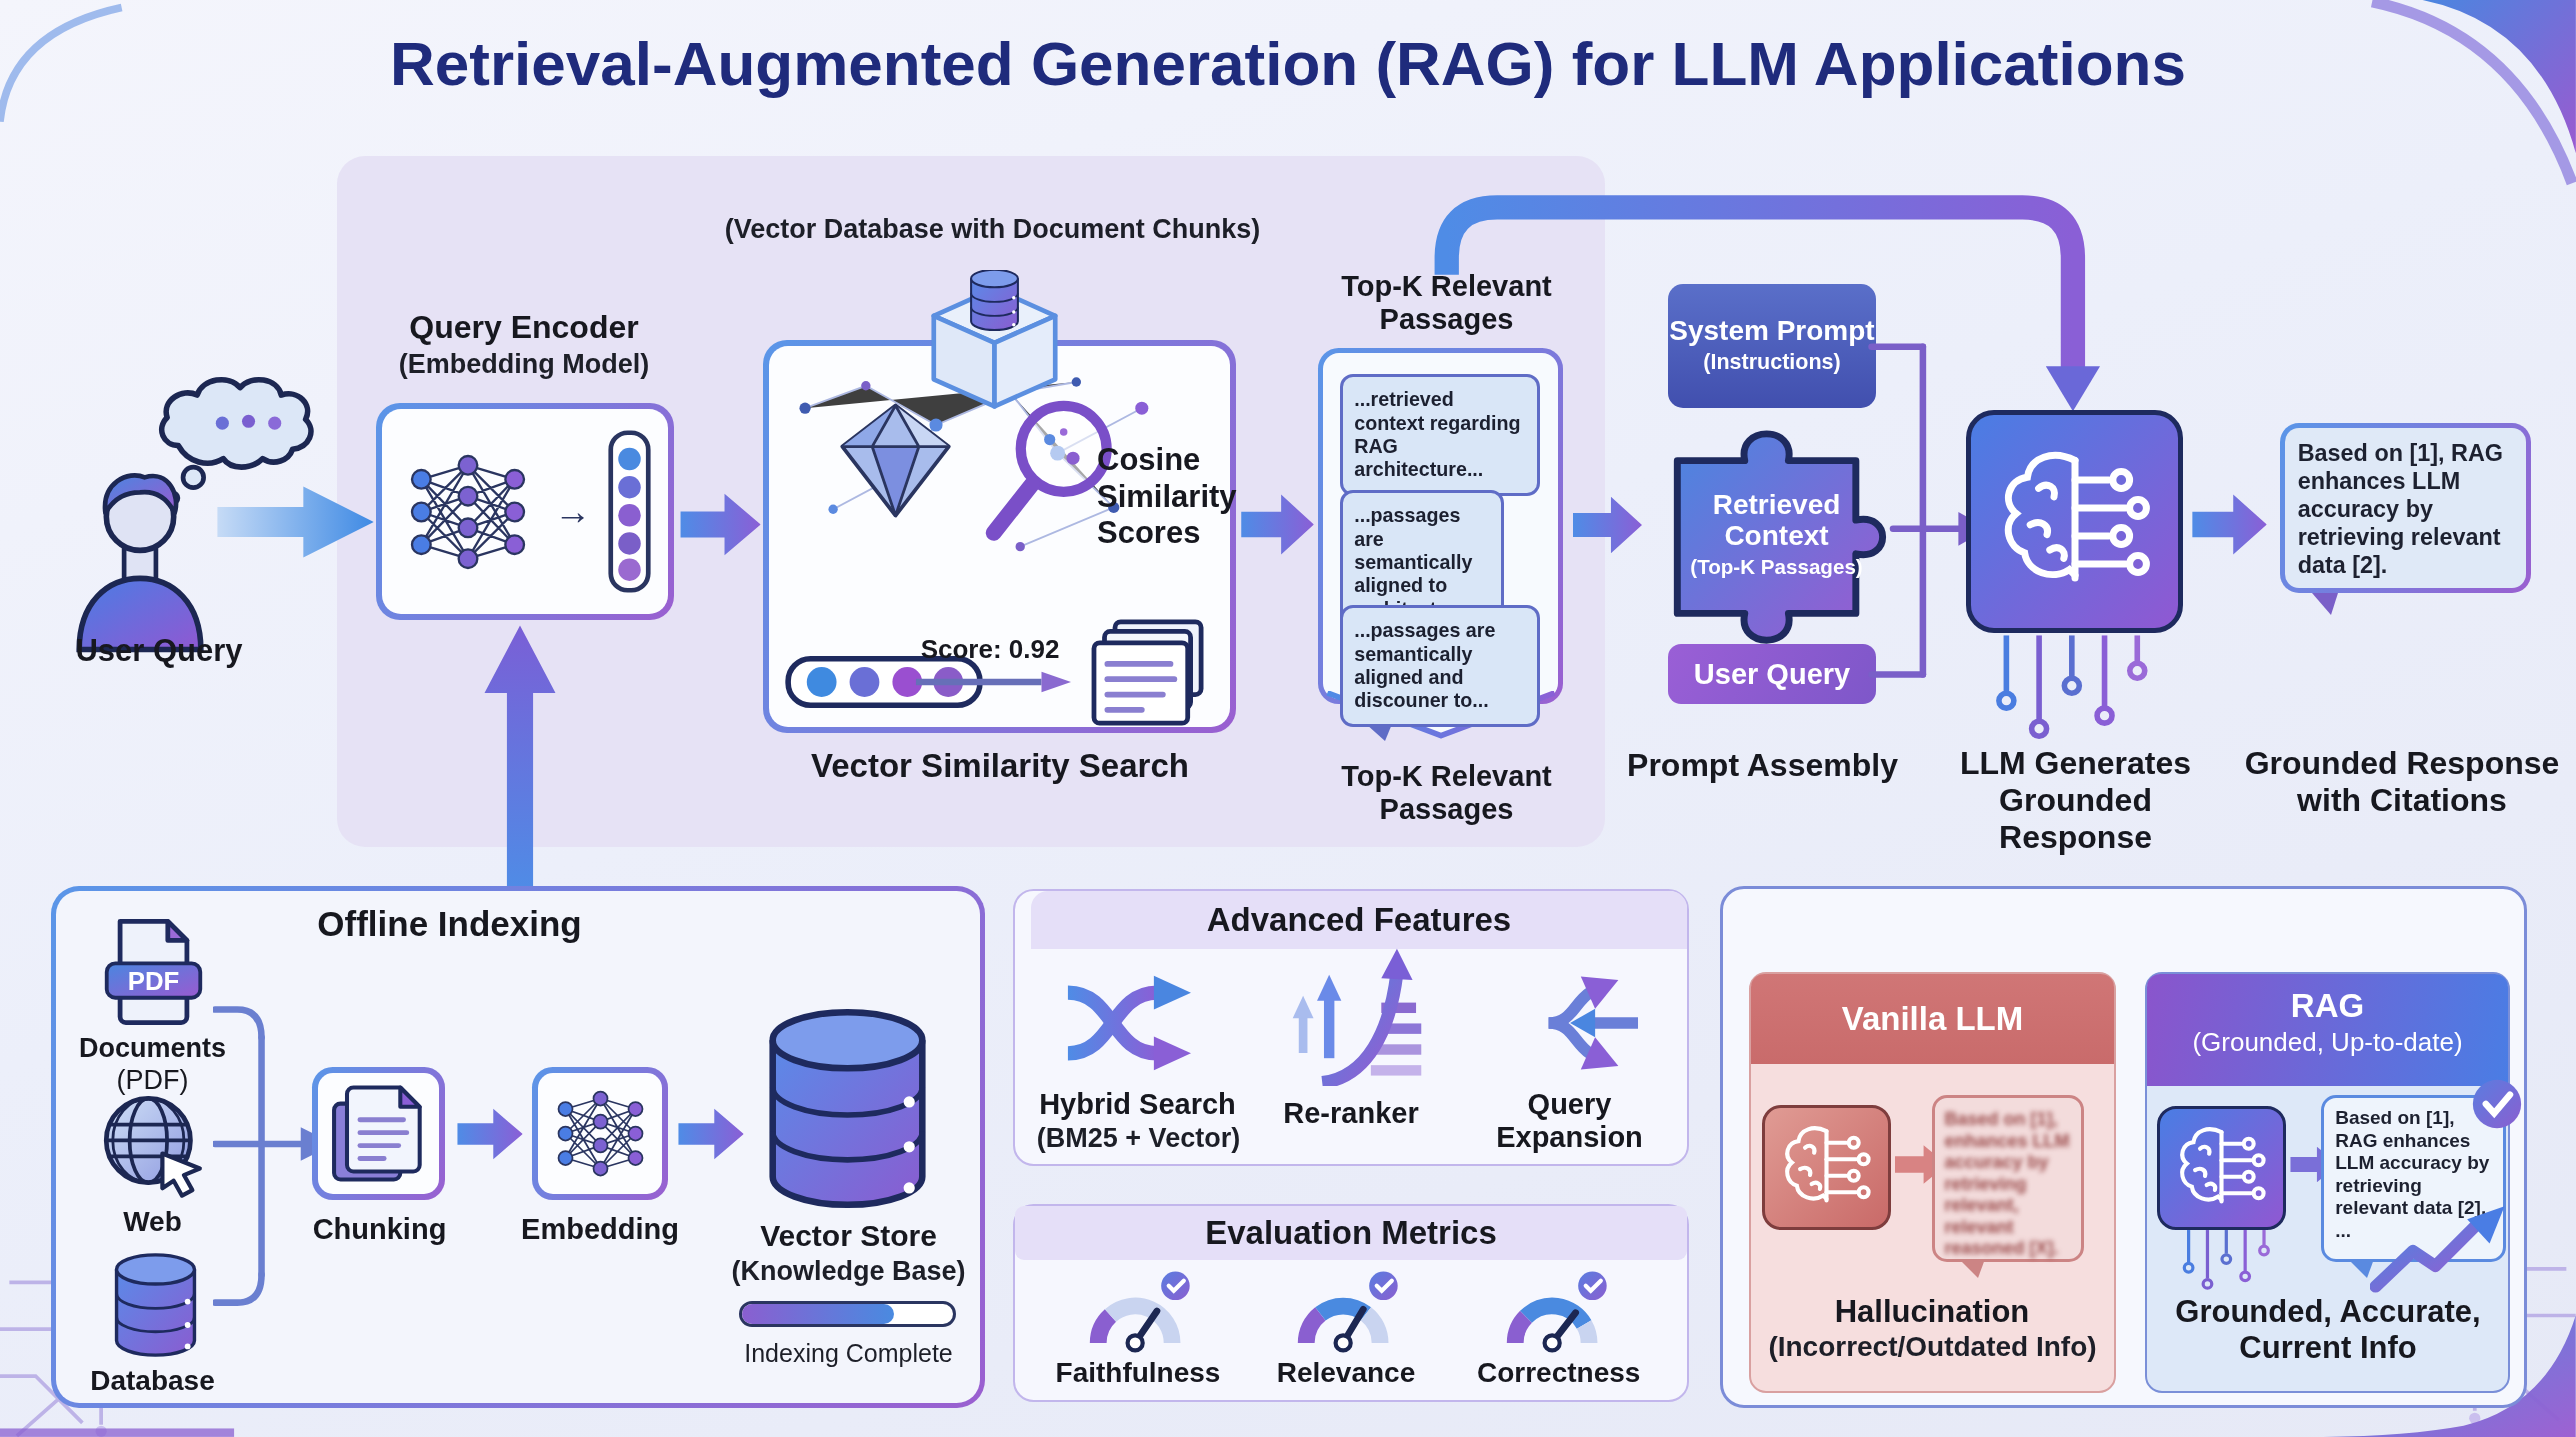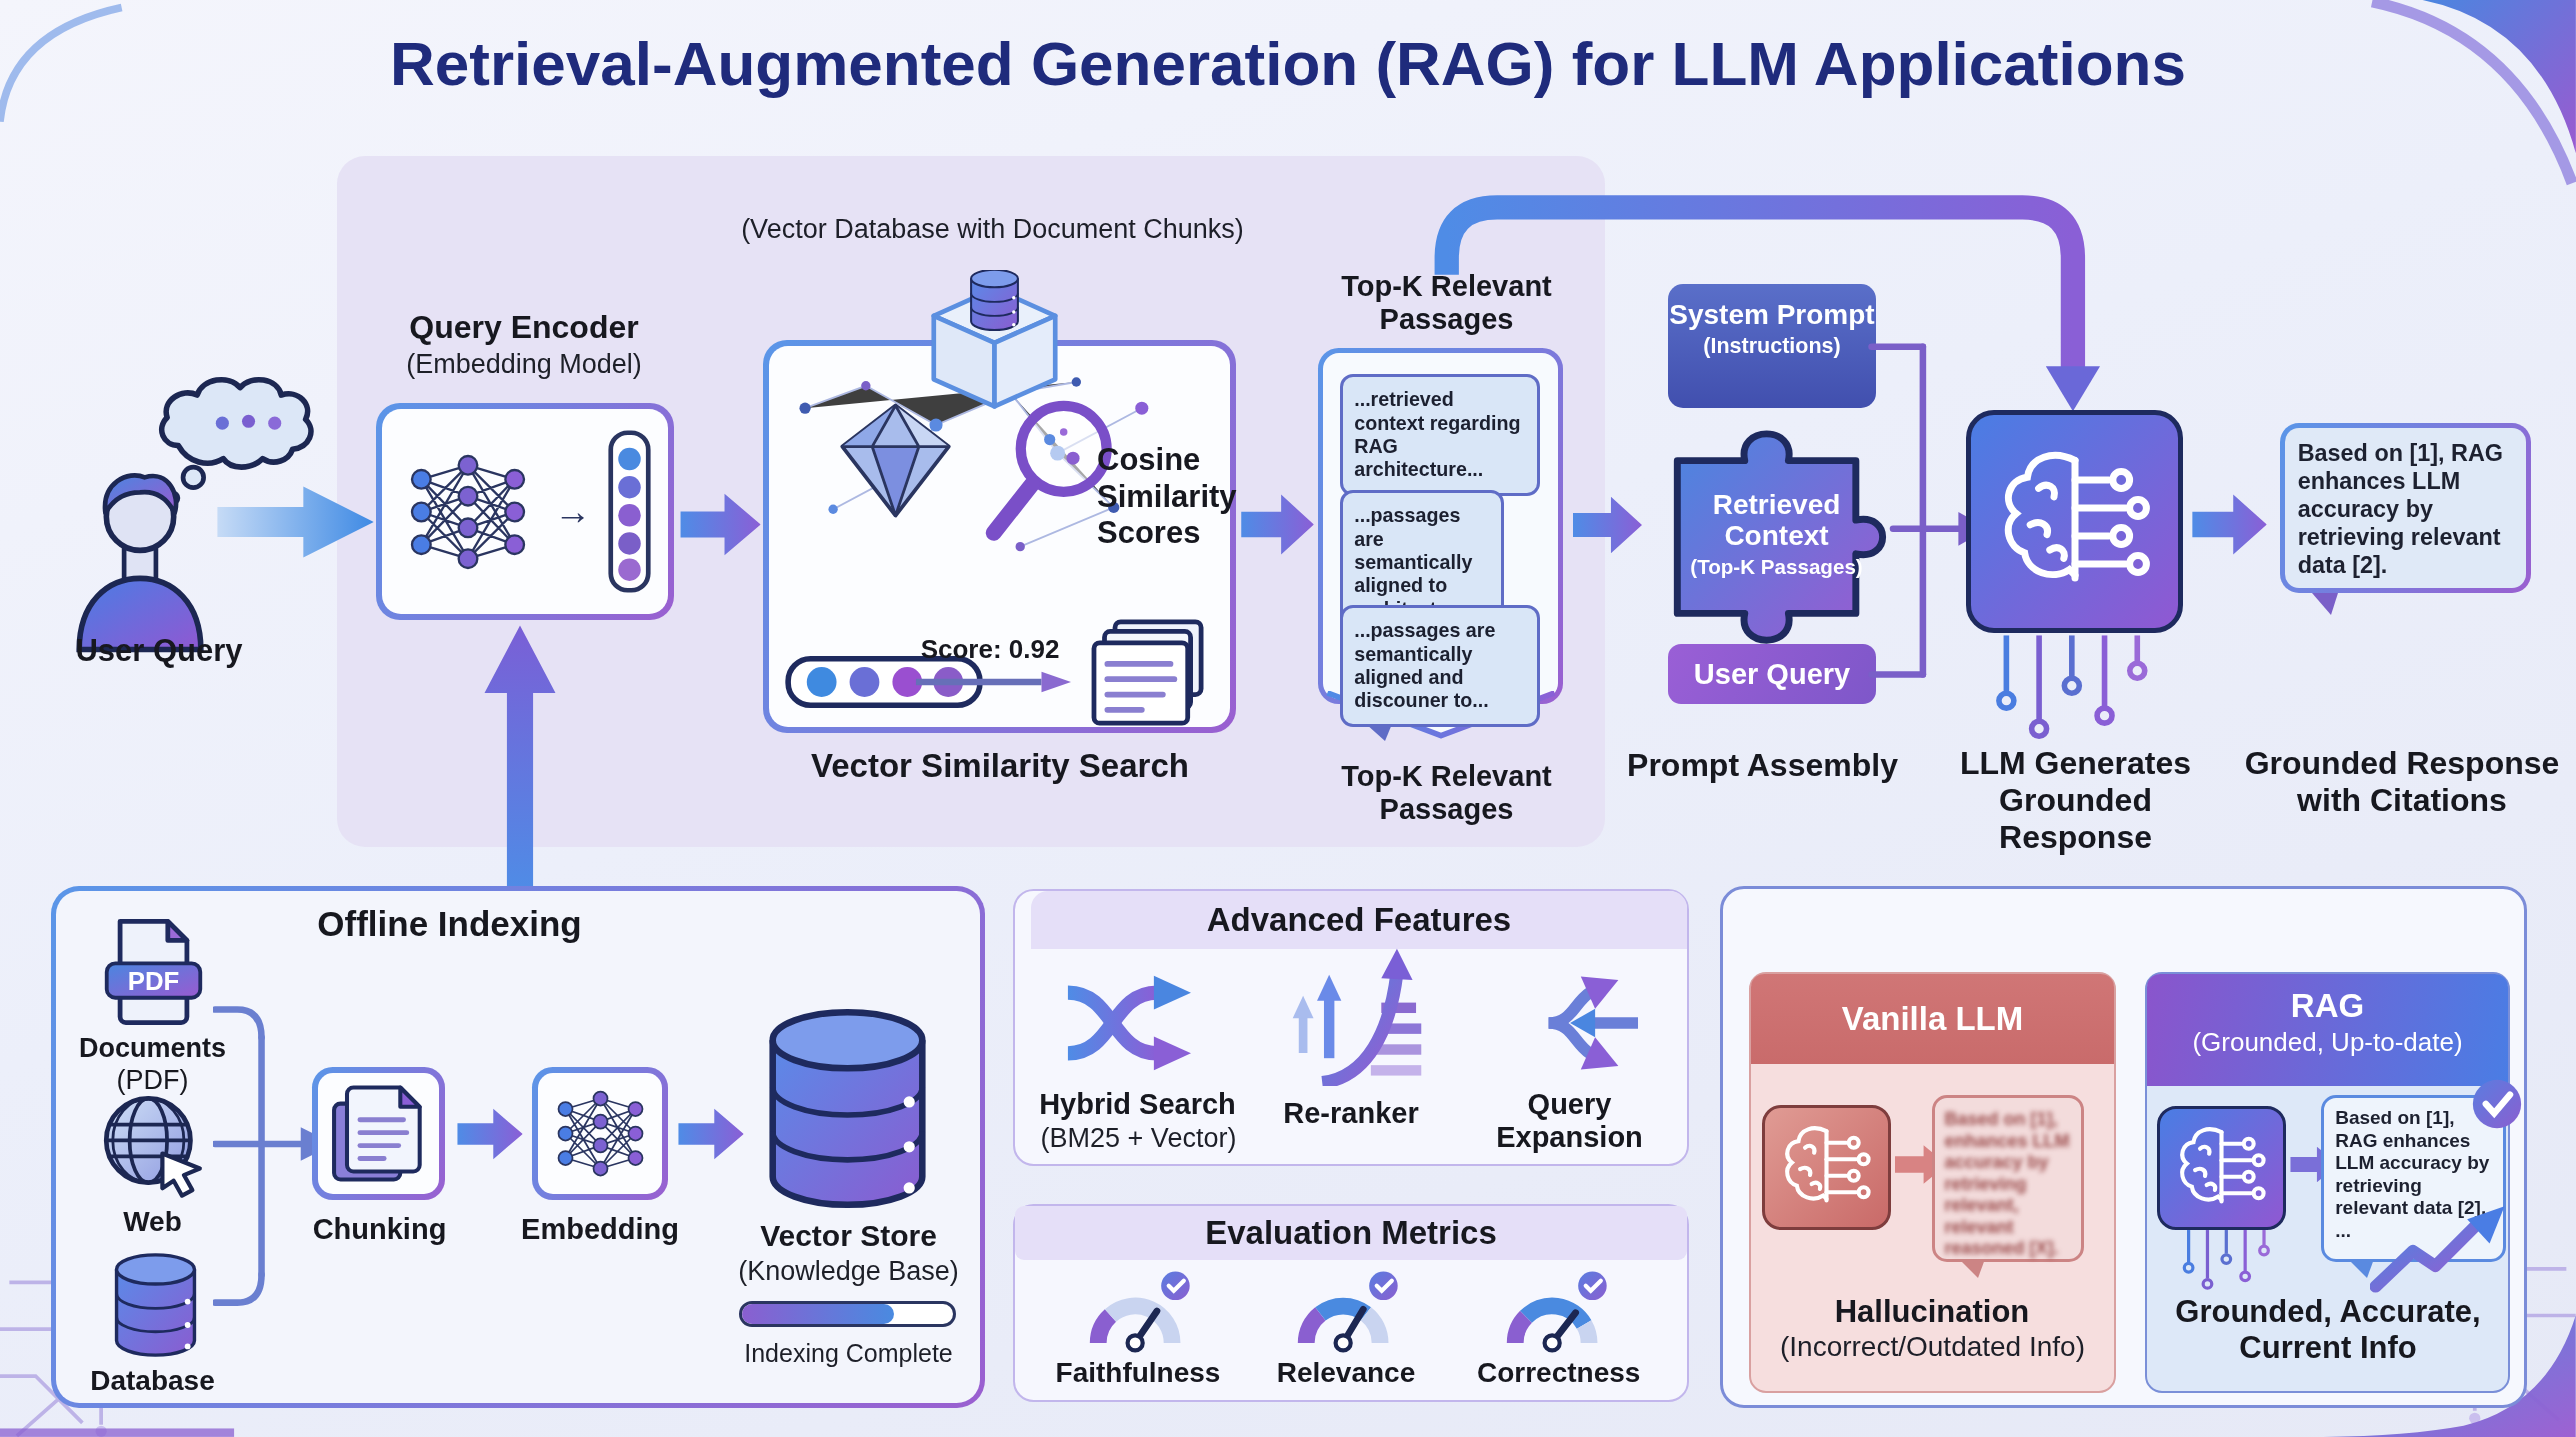--- a/index.html
+++ b/index.html
@@ -1,21 +1,21 @@
 <!DOCTYPE html>
 <html style="font-size:15px"><head>
 <meta charset="utf-8">
 <style>
   html,body{margin:0;padding:0;background:#e8ebf7;}
   #stage{position:relative;width:2576px;height:1438px;overflow:hidden;
     font-family:"Liberation Sans",sans-serif;
     background:linear-gradient(160deg,#f4f5fc 0%,#eceffa 45%,#e6e9f6 100%);}
   .abs{position:absolute;}
   .lbl{font-weight:700;color:#17181f;text-align:center;line-height:1.15;}
-  .sub{font-weight:400;color:#1d1f28;text-align:center;line-height:1.15;}
+  .sub{font-weight:700;color:#1d1f28;text-align:center;line-height:1.15;}
   .gb{border-radius:24px;}
   .gb-inner{width:100%;height:100%;background:#fcfdff;border-radius:19px;box-sizing:border-box;}
   .grad-border{background:linear-gradient(120deg,#5a96e8,#9a5fd0);padding:5.6px;box-sizing:border-box;}
   .bubble{background:#d9e6f7;border:3.7px solid #5f6cc6;border-radius:13px;box-sizing:border-box;
     font-weight:700;color:#1c2030;}
   .tail-b{position:absolute;width:0;height:0;border-left:19px solid transparent;
     border-right:7.5px solid transparent;}
   .panel-hdr{background:#e5dff8;border-radius:17px 17px 0 0;text-align:center;}
 </style>
 </head>
@@ -338,21 +338,21 @@
     <span>...passages are semantically aligned and discouner to...</span>
     <div class="tail-b" style="border-top:17px solid #5f6cc6;left:22.5px;bottom:-17px;"></div>
   </div>
   <div class="abs lbl" style="left:1299px;top:760px;width:295px;font-size:29px;">Top-K Relevant Passages</div>
 
   <svg class="abs" style="left:1573px;top:492px;" width="69" height="66" viewBox="0 0 74 70">
     <use href="#sym-arrow" width="74" height="70" fill="url(#gArrow)"></use>
   </svg>
 
   <div class="abs" style="left:1668px;top:284px;width:208px;height:124px;border-radius:15px;background:linear-gradient(180deg,#5a6fc9,#414fae);text-align:center;color:#fff;">
-    <div style="font-size:28px;font-weight:700;line-height:31px;padding-top:15px;">System Prompt</div>
+    <div style="font-size:28px;font-weight:700;line-height:31px;padding-top:31px;">System Prompt</div>
     <div style="font-size:21.5px;font-weight:600;padding-top:3.7px;">(Instructions)</div>
   </div>
   <svg class="abs" style="left:1655px;top:417px;" width="243" height="242" viewBox="-12 -34 244 244">
     <path d="M10 10 H78 C70 -26 130 -26 122 10 H190 V70 C226 62 226 112 190 104 V164 H122 C130 200 70 200 78 164 H10 Z" fill="url(#gPuz)" stroke="#1e2a5e" stroke-width="7" stroke-linejoin="round"></path>
   </svg>
   <div class="abs" style="left:1683px;top:489px;width:187px;text-align:center;color:#fff;">
     <div style="font-size:28px;font-weight:700;line-height:31px;">Retrieved Context</div>
     <div style="font-size:20.6px;font-weight:600;padding-top:3.7px;">(Top-K Passages)</div>
   </div>
   <div class="abs" style="left:1668px;top:644px;width:208px;height:60px;border-radius:13px;background:linear-gradient(120deg,#9a5fd6,#7e57c9);text-align:center;color:#fff;font-size:29px;font-weight:700;line-height:60px;">User Query</div>

